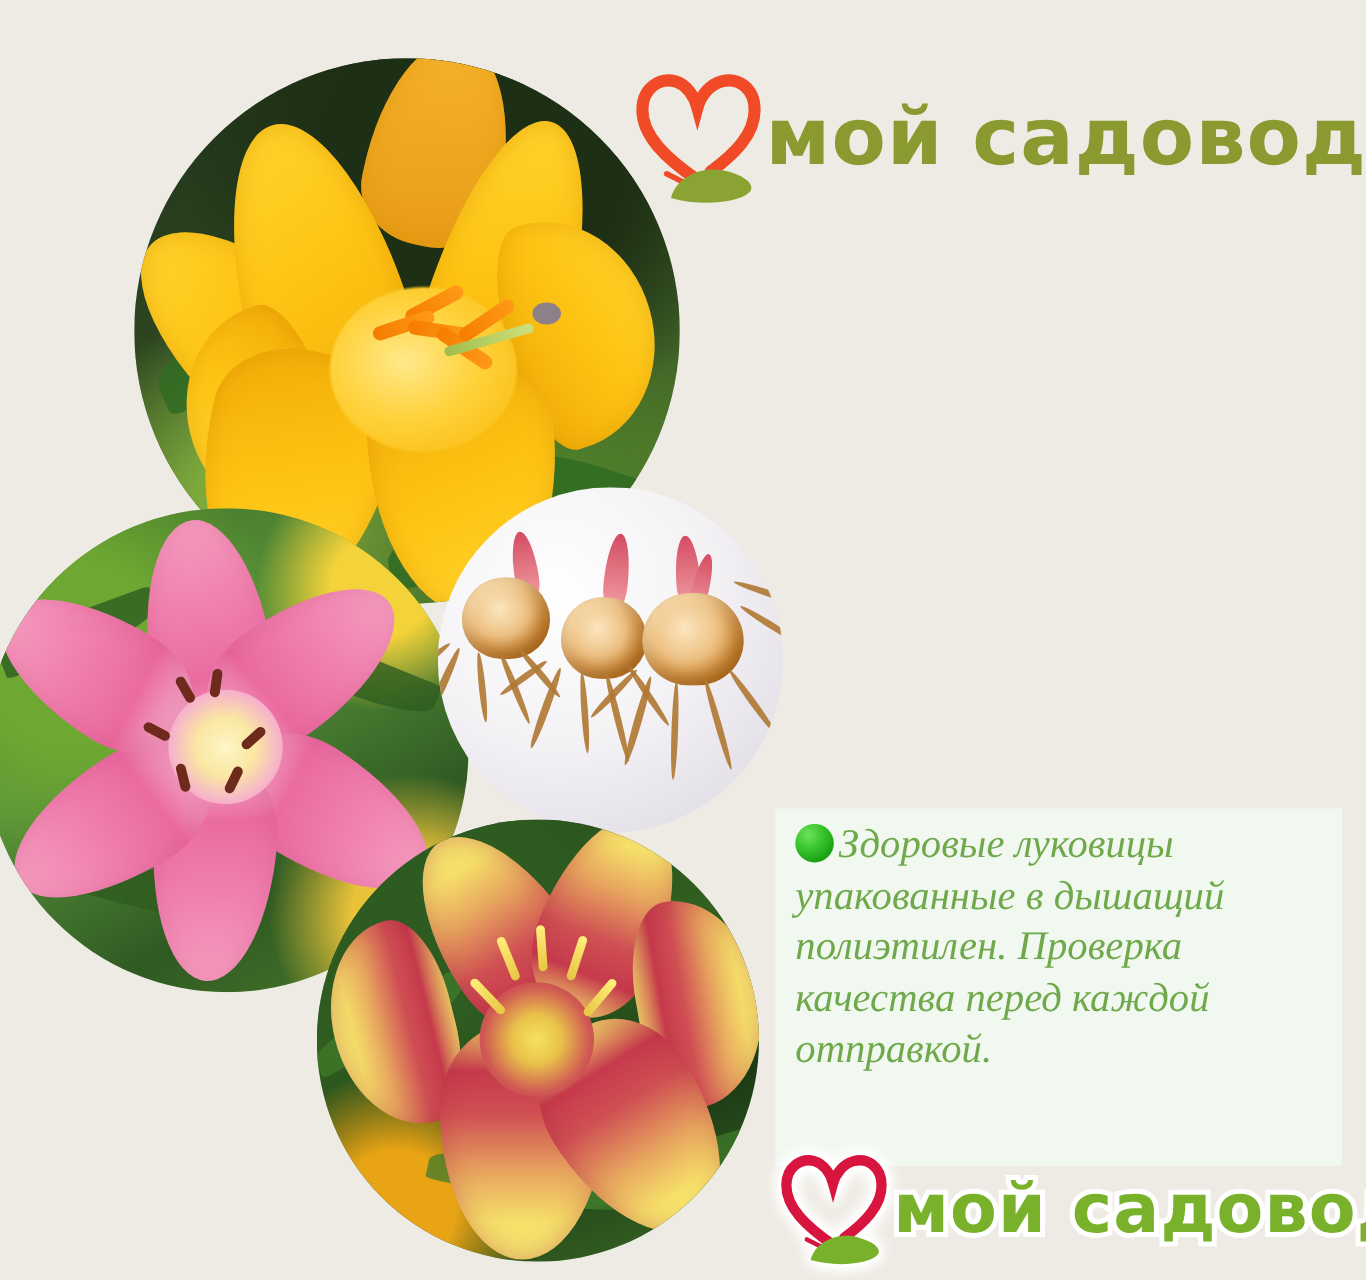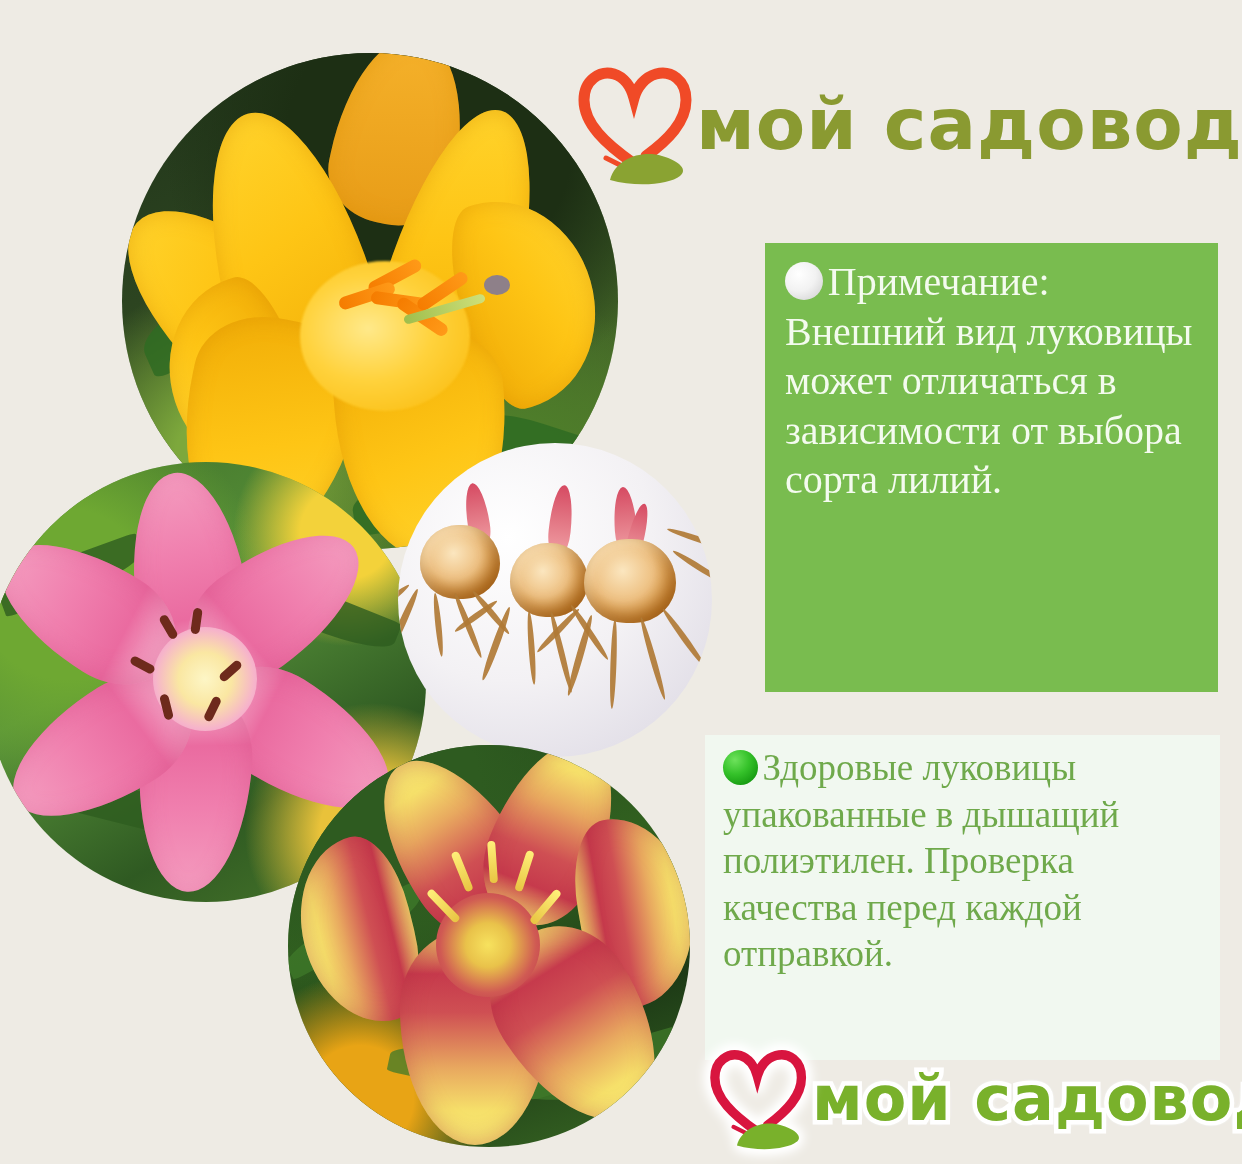--- a/index.html
+++ b/index.html
@@ -184,20 +184,21 @@
   }
   #note-secondary {
     position: absolute;
     left: 705px; top: 735px; width: 515px; height: 325px;
     background: #f1f8f0;
     box-sizing: border-box;
     padding: 10px 12px 8px 18px;
     color: #6fa94b;
     font-size: 37px;
     line-height: 1.26;
+    font-style: italic;
   }
   .dot {
     display: inline-block;
     width: .95em; height: .95em;
     border-radius: 50%;
     vertical-align: -.13em;
     margin-right: .12em;
   }
   .dot-white {
     background: radial-gradient(circle at 36% 32%, #ffffff 0%, #f2f2f2 48%, #d9d9d9 82%, #c9c9c9 100%);
@@ -319,24 +320,20 @@
     <div class="logo-mark" style="width:120px;height:132px;">
       <svg width="120" height="132" viewBox="0 0 120 132">
         <path d="M57 105 C 30 86, 8 66, 8 42 C 8 22, 24 12, 38 16 C 48 19, 55 29, 58 40 C 61 29, 69 19, 80 16 C 95 12, 110 22, 110 42 C 110 64, 92 82, 70 98" fill="none" stroke="#f04a27" stroke-width="11" stroke-linecap="round"></path>
         <path d="M30 100 L 62 116" stroke="#f04a27" stroke-width="5" stroke-linecap="round" fill="none"></path>
         <path d="M34 122 C 40 100, 66 92, 86 98 C 104 103, 112 112, 104 118 C 94 126, 62 130, 34 122 Z" fill="#8aa332"></path>
       </svg>
     </div>
     <span class="logo-word">мой садовод</span>
   </div>
 
-  <div id="note-primary">
-    <span class="dot dot-white"></span><span>Примечание:</span>
-    <span>Внешний вид луковицы может отличаться в зависимости от выбора сорта лилий.</span>
-  </div>
 
   <div id="note-secondary">
     <span class="dot dot-green"></span><span>Здоровые луковицы упакованные в дышащий полиэтилен. Проверка качества перед каждой отправкой.</span>
   </div>
 
   <div class="logo" id="logo-bottom">
     <div class="logo-mark" style="width:106px;height:112px;">
       <svg width="106" height="112" viewBox="0 0 120 132">
         <path d="M57 105 C 30 86, 8 66, 8 42 C 8 22, 24 12, 38 16 C 48 19, 55 29, 58 40 C 61 29, 69 19, 80 16 C 95 12, 110 22, 110 42 C 110 64, 92 82, 70 98" fill="none" stroke="#d8153f" stroke-width="11" stroke-linecap="round"></path>
         <path d="M30 100 L 62 116" stroke="#d8153f" stroke-width="5" stroke-linecap="round" fill="none"></path>

